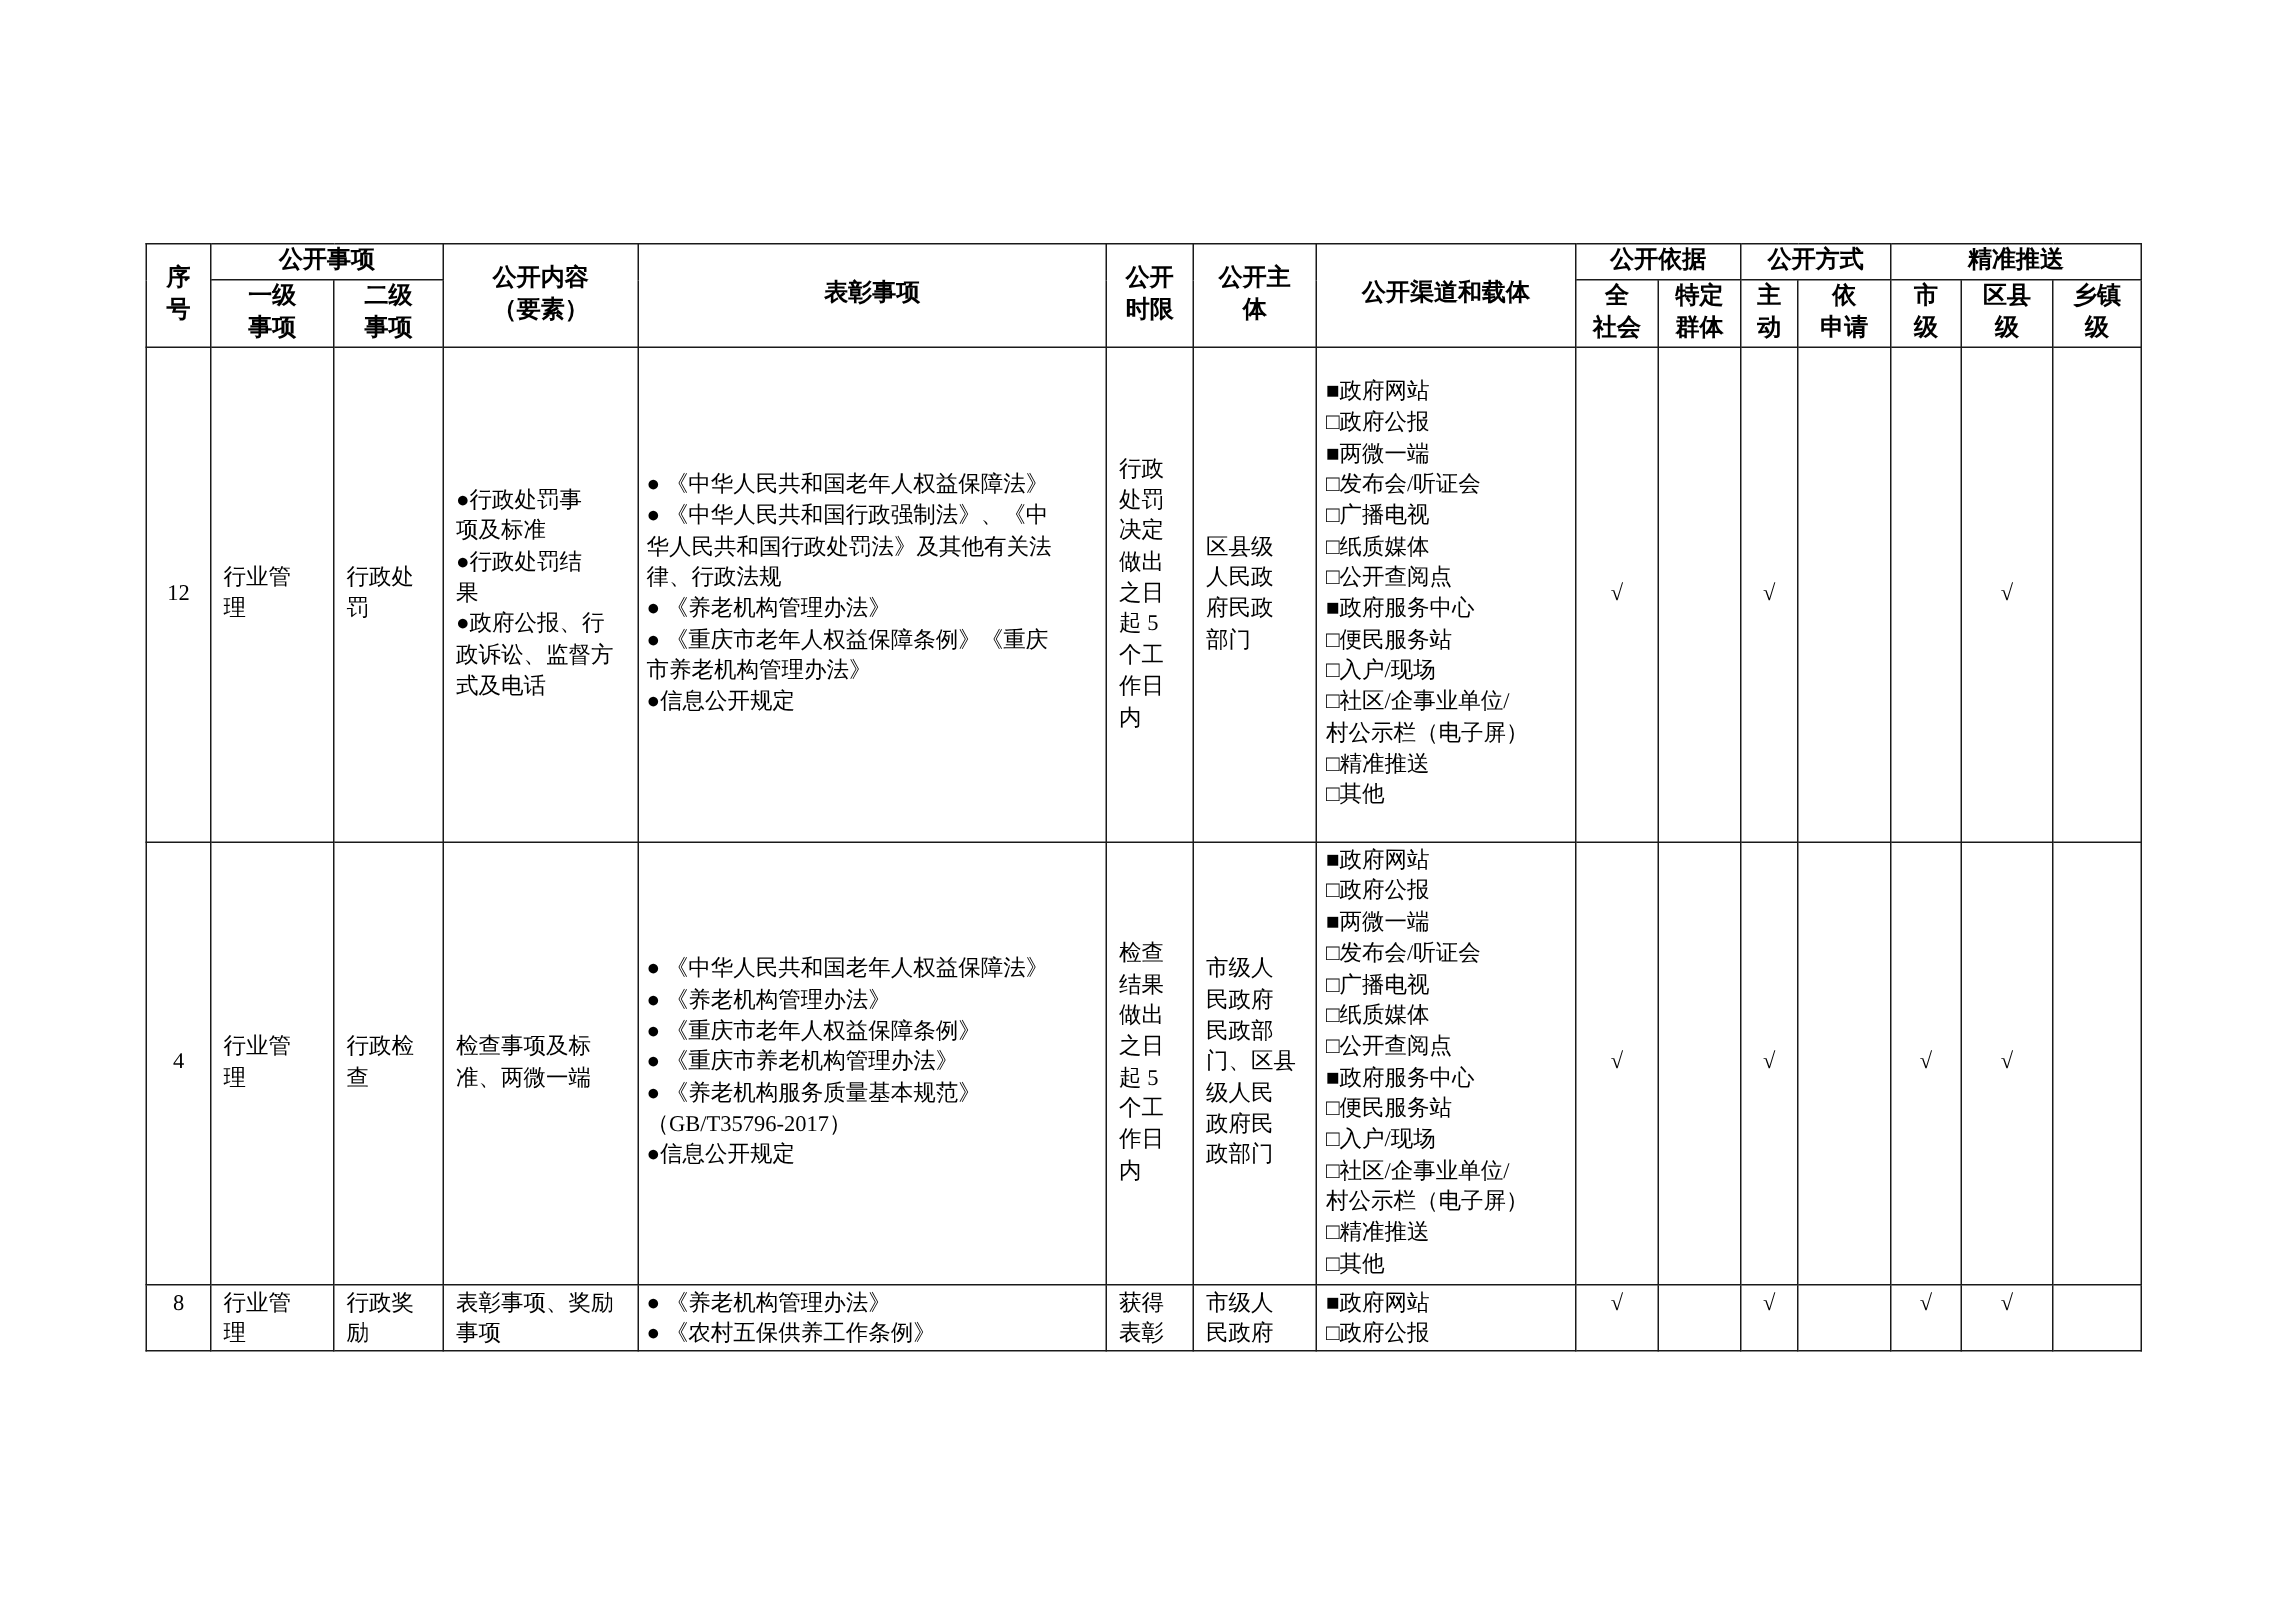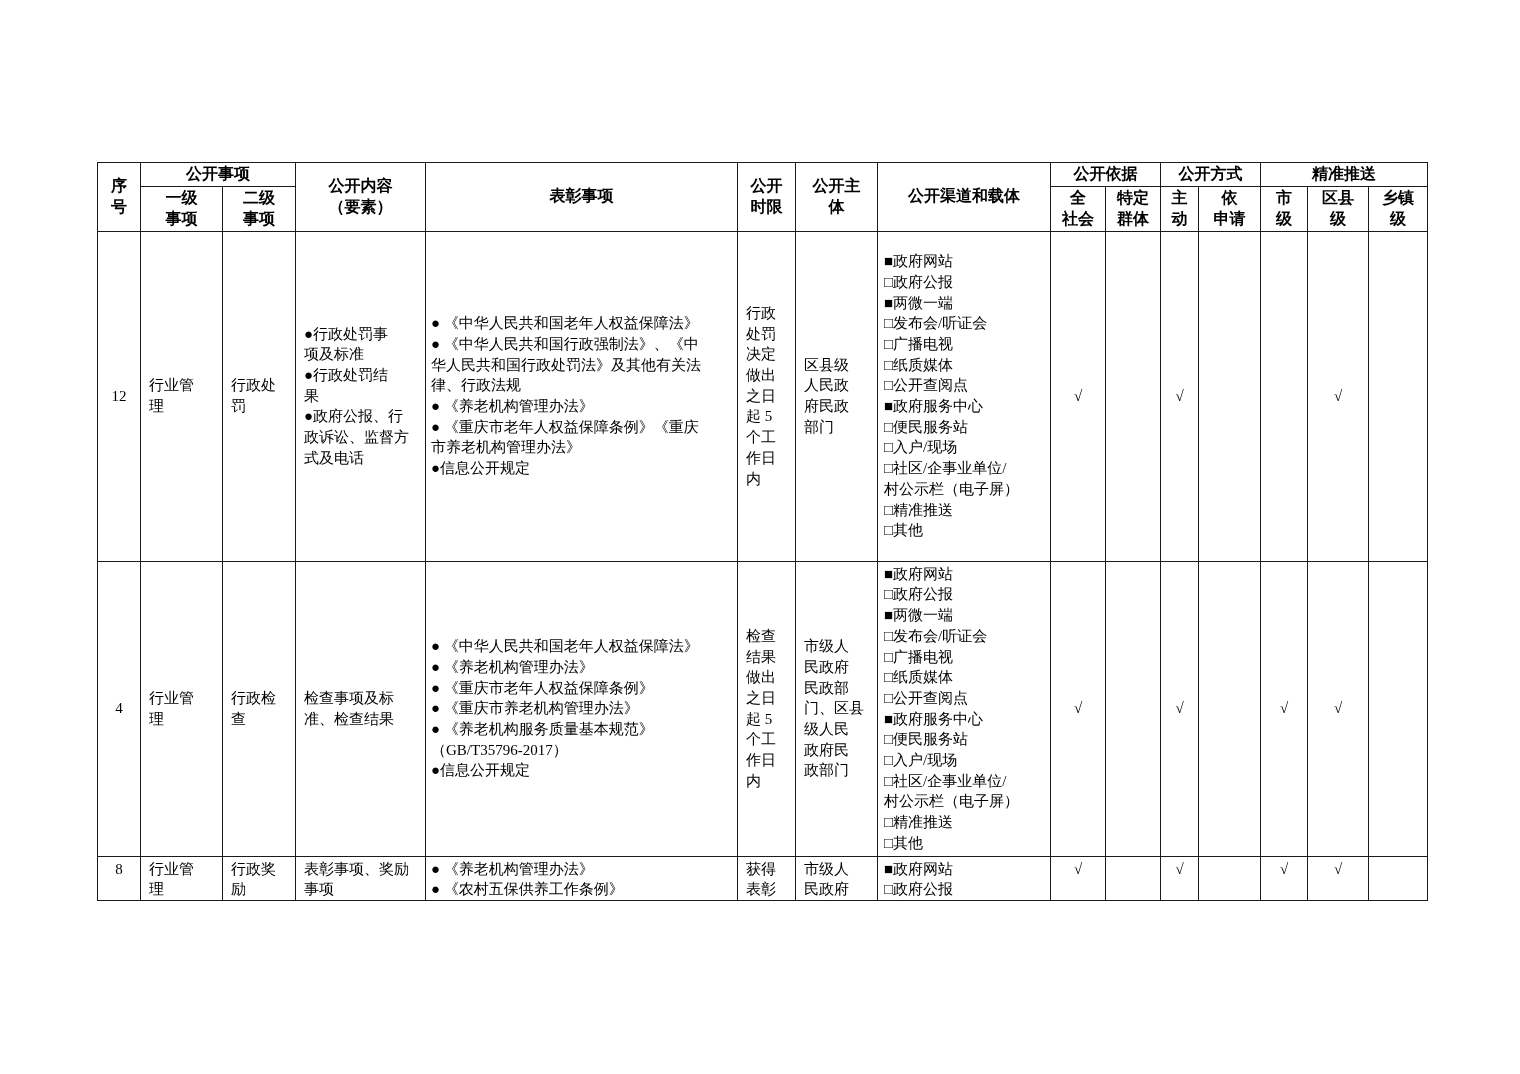--- a/index.html
+++ b/index.html
@@ -170,21 +170,21 @@
         <td class="check">√</td>
         <td class="check"></td>
       </tr>
       <tr class="r13">
         <td class="center">4</td>
         <td class="text">行业管
 理</td>
         <td class="text">行政检
 查</td>
         <td class="text">检查事项及标
-准、检查结果</td>
+准、两微一端</td>
         <td class="text basis">● 《中华人民共和国老年人权益保障法》
 ● 《养老机构管理办法》
 ● 《重庆市老年人权益保障条例》
 ● 《重庆市养老机构管理办法》
 ● 《养老机构服务质量基本规范》
 （GB/T35796-2017）
 ●信息公开规定</td>
         <td class="text">检查
 结果
 做出

